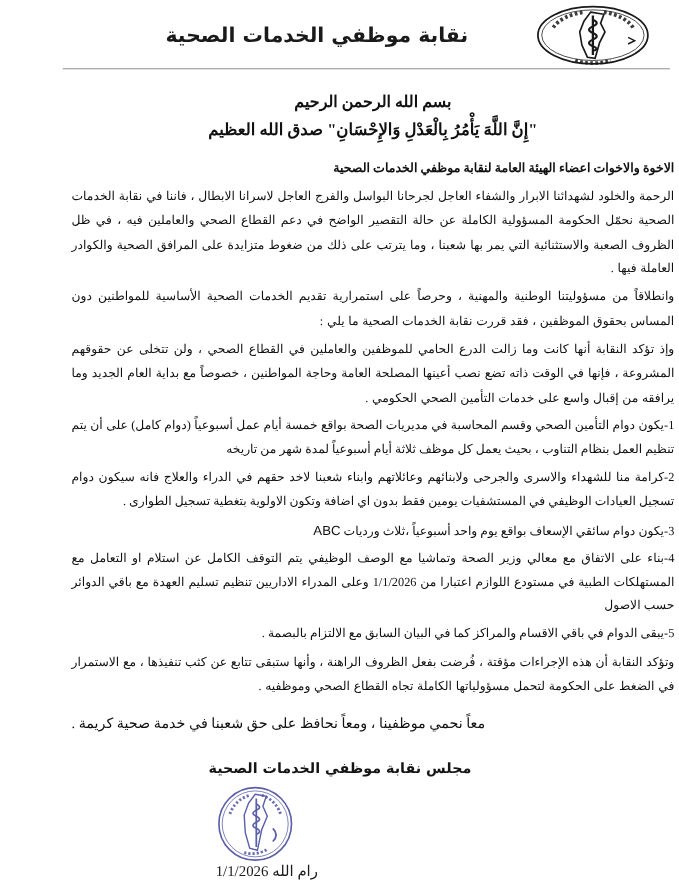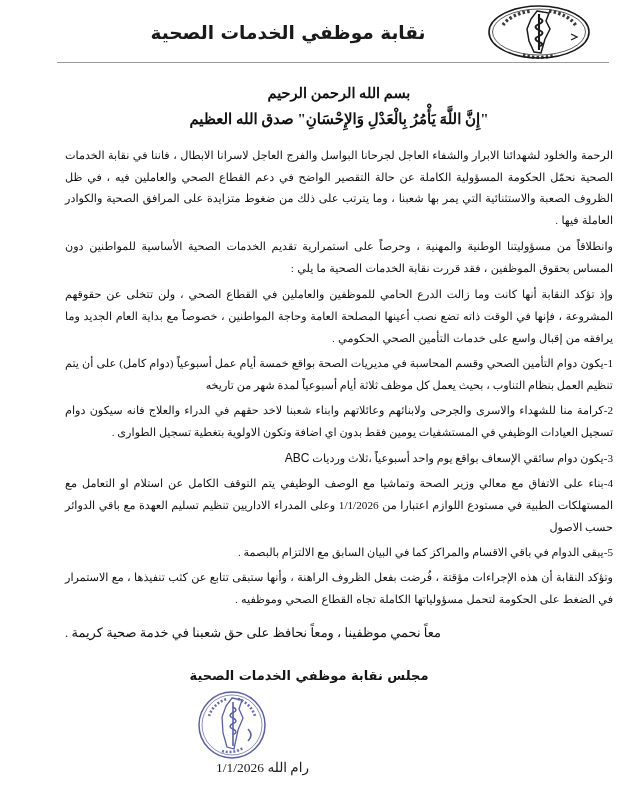--- a/index.html
+++ b/index.html
@@ -148,21 +148,21 @@
   .stamp {
     position: absolute;
     right: 345px;
     top: 6px;
     width: 72px;
     height: 72px;
   }
   .stamp svg { display: block; }
   .place-date {
     position: absolute;
-    right: 304px;
+    right: 324px;
     top: 76px;
     font-size: 13.5px;
     color: #1a1a1a;
     white-space: nowrap;
     font-family: "Liberation Serif", serif;
     text-align: center;
   }
   .place-date .datenum {
     font-family: "Liberation Serif", serif;
     direction: ltr;
@@ -197,20 +197,21 @@
   </div>
 
   <div class="rule"></div>
 
   <div class="content">
 
     <div class="basmala">بسم الله الرحمن الرحيم</div>
 
     <div class="verse">"إِنَّ اللَّهَ يَأْمُرُ بِالْعَدْلِ وَالإِحْسَانِ" صدق الله العظيم</div>
 
+    <div class="salutation">الاخوة والاخوات اعضاء الهيئة العامة لنقابة موظفي الخدمات الصحية</div>
 
     <p class="para">الرحمة والخلود لشهدائنا الابرار والشفاء العاجل لجرحانا البواسل والفرج العاجل لاسرانا الابطال ، فاننا في نقابة الخدمات الصحية نحمّل الحكومة المسؤولية الكاملة عن حالة التقصير الواضح في دعم القطاع الصحي والعاملين فيه ، في ظل الظروف الصعبة والاستثنائية التي يمر بها شعبنا ، وما يترتب على ذلك من ضغوط متزايدة على المرافق الصحية والكوادر العاملة فيها .</p>
     <p class="para">وانطلاقاً من مسؤوليتنا الوطنية والمهنية ، وحرصاً على استمرارية تقديم الخدمات الصحية الأساسية للمواطنين دون المساس بحقوق الموظفين ، فقد قررت نقابة الخدمات الصحية ما يلي :</p>
     <p class="para">وإذ تؤكد النقابة أنها كانت وما زالت الدرع الحامي للموظفين والعاملين في القطاع الصحي ، ولن تتخلى عن حقوقهم المشروعة ، فإنها في الوقت ذاته تضع نصب أعينها المصلحة العامة وحاجة المواطنين ، خصوصاً مع بداية العام الجديد وما يرافقه من إقبال واسع على خدمات التأمين الصحي الحكومي .</p>
 
     <ol class="decisions">
       <li><span>1</span>-<span>يكون دوام التأمين الصحي وقسم المحاسبة في مديريات الصحة بواقع خمسة أيام عمل أسبوعياً (دوام كامل) على أن يتم تنظيم العمل بنظام التناوب ، بحيث يعمل كل موظف ثلاثة أيام أسبوعياً لمدة شهر من تاريخه</span></li>
 
       <li><span>2</span>-<span>كرامة منا للشهداء والاسرى والجرحى ولابنائهم وعائلاتهم وابناء شعبنا لاخد حقهم في الدراء والعلاج فانه سيكون دوام تسجيل العيادات الوظيفي في المستشفيات يومين فقط بدون اي اضافة وتكون الاولوية بتغطية تسجيل الطوارى .</span></li>
 

